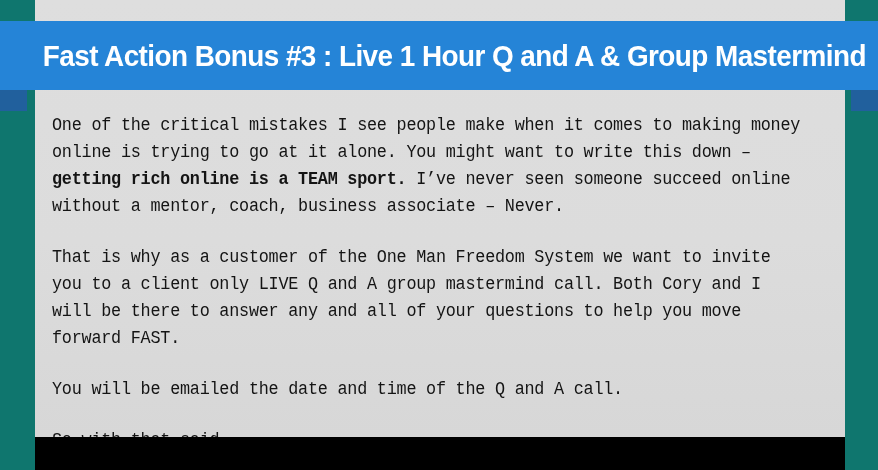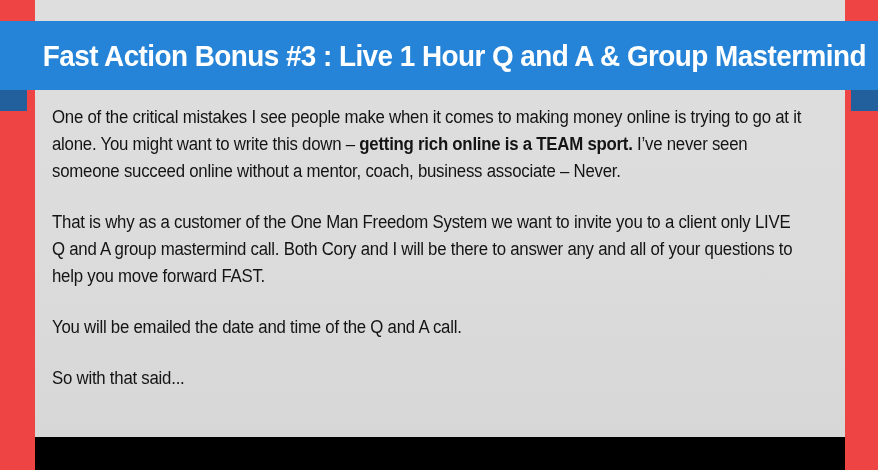--- a/index.html
+++ b/index.html
@@ -11,21 +11,21 @@
     width: 878px;
     height: 470px;
     overflow: hidden;
     font-family: "Liberation Sans", sans-serif;
   }
 
   .page {
     position: relative;
     width: 878px;
     height: 470px;
-    background: #ef4444;
+    background: #0f766e;
   }
 
   
   .content-panel {
     position: absolute;
     left: 35px;
     top: 0px;
     width: 810px;
     height: 437px;
     background: linear-gradient(180deg, #dedede 0%, #dcdcdc 55%, #d7d7d7 100%);
@@ -62,26 +62,27 @@
     padding-left: 46px;
     transform: scaleX(0.93);
     transform-origin: left center;
     line-height: 1;
   }
 
   
   .body-copy {
     position: absolute;
     left: 52px;
-    top: 104px;
+    top: 112px;
     width: 790px;
     color: #141414;
     font-size: 17.6px;
     line-height: 27px;
     letter-spacing: -0.25px;
+    font-family: Liberation Mono, monospace;
   }
   .body-copy p {
     margin: 0 0 24px 0;
     transform: scaleX(0.955);
     transform-origin: left top;
   }
   .body-copy p:last-child { margin-bottom: 0; }
   .body-copy b { font-weight: 700; }
 
   

